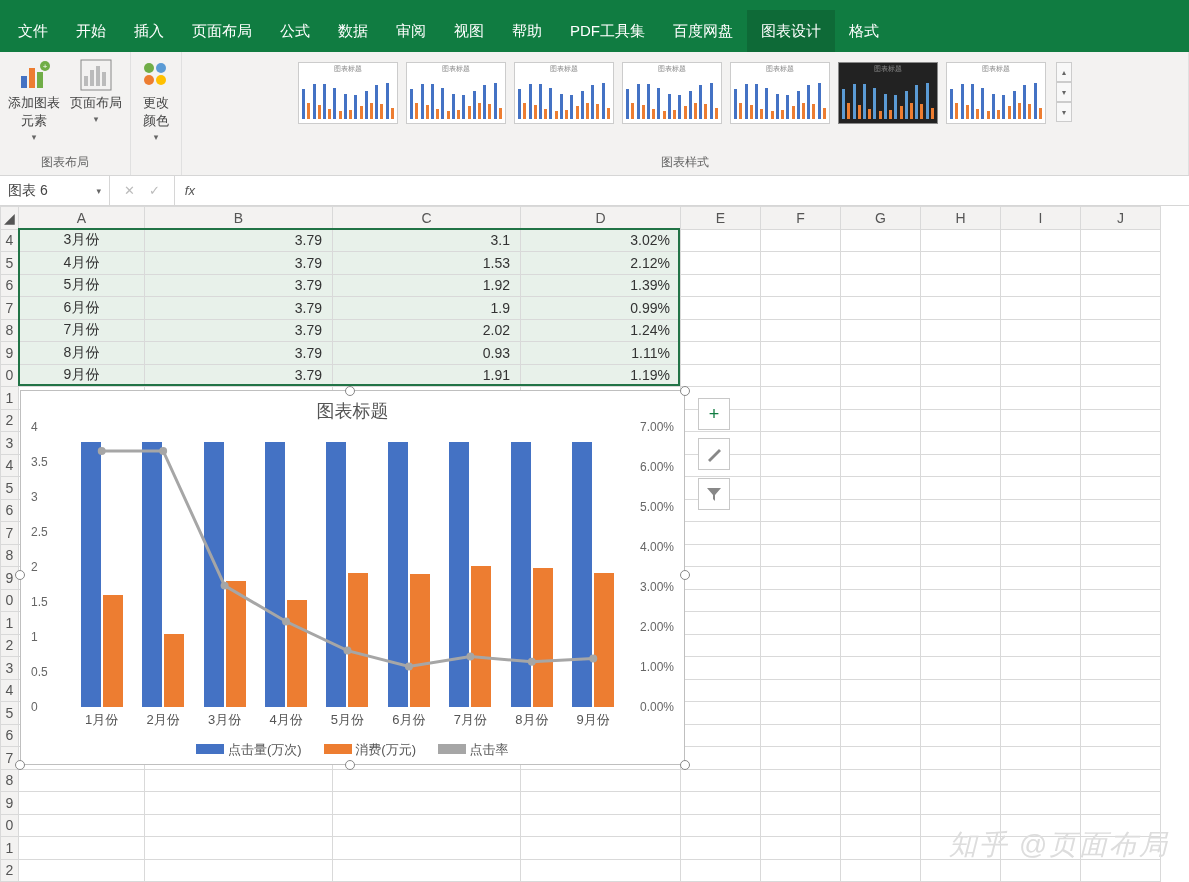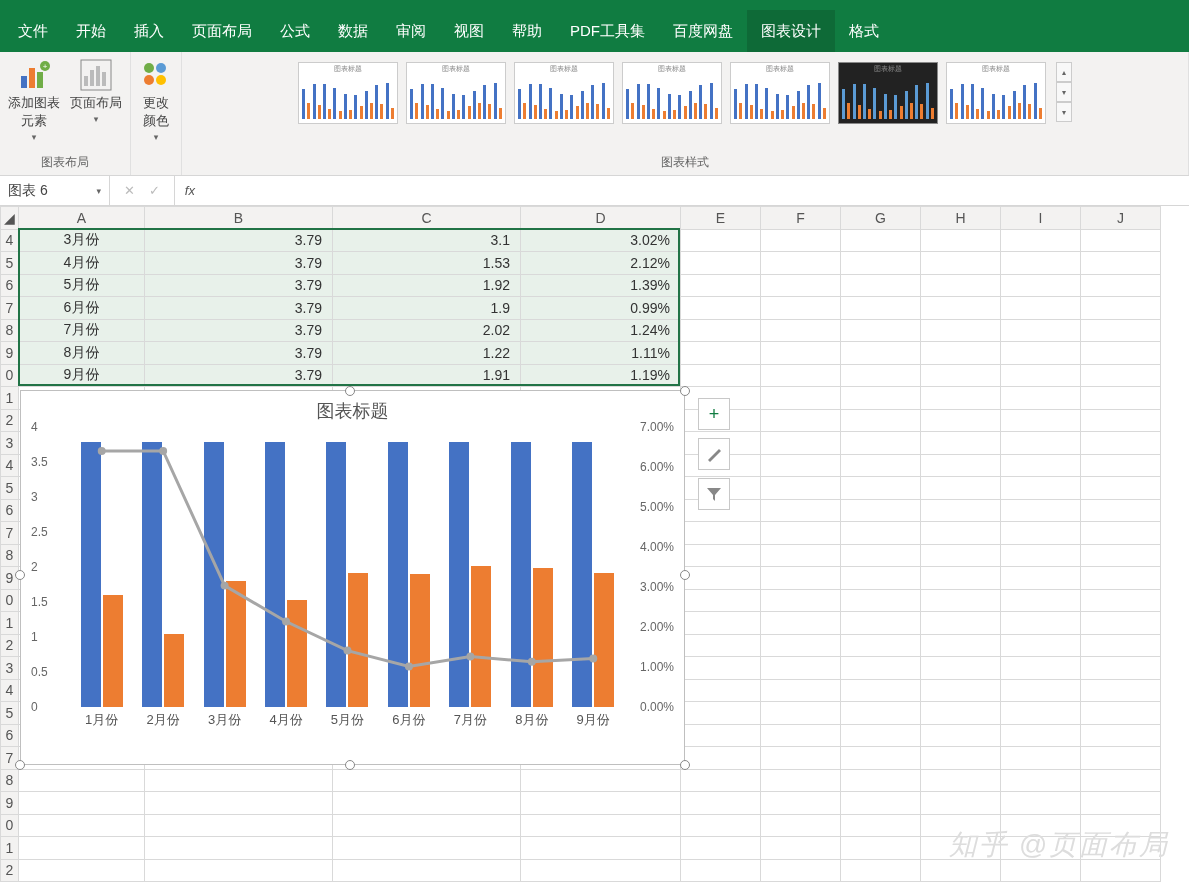--- a/index.html
+++ b/index.html
@@ -381,21 +381,21 @@
           <td class=""></td>
           <td class=""></td>
           <td class=""></td>
           <td class=""></td>
           <td class=""></td>
         </tr>
         <tr>
           <th class="rowh">9</th>
           <td class="sel">8月份</td>
           <td class="sel right">3.79</td>
-          <td class="sel right">1.22</td>
+          <td class="sel right">0.93</td>
           <td class="sel right">1.11%</td>
           <td class=""></td>
           <td class=""></td>
           <td class=""></td>
           <td class=""></td>
           <td class=""></td>
           <td class=""></td>
         </tr>
         <tr>
           <th class="rowh">0</th>
@@ -788,20 +788,25 @@
         <span>1月份</span>
         <span>2月份</span>
         <span>3月份</span>
         <span>4月份</span>
         <span>5月份</span>
         <span>6月份</span>
         <span>7月份</span>
         <span>8月份</span>
         <span>9月份</span>
       </div>
+    <div class="legend">
+      <span><span class="leg-sw" style="background:#4472c4"></span> <span>点击量(万次)</span></span>
+      <span><span class="leg-sw" style="background:#ed7d31"></span> <span>消费(万元)</span></span>
+      <span><span class="leg-sw" style="background:#a6a6a6"></span> <span>点击率</span></span>
+    </div>
   </div>
   <div class="chart-handle" style="left:15px; top:364px;"></div>
   <div class="chart-handle" style="left:345px; top:180px;"></div>
   <div class="chart-handle" style="left:680px; top:180px;"></div>
   <div class="chart-handle" style="left:680px; top:364px;"></div>
   <div class="chart-handle" style="left:345px; top:554px;"></div>
   <div class="chart-handle" style="left:680px; top:554px;"></div>
   <div class="chart-handle" style="left:15px; top:554px;"></div>
 
   <div class="side-btns">

